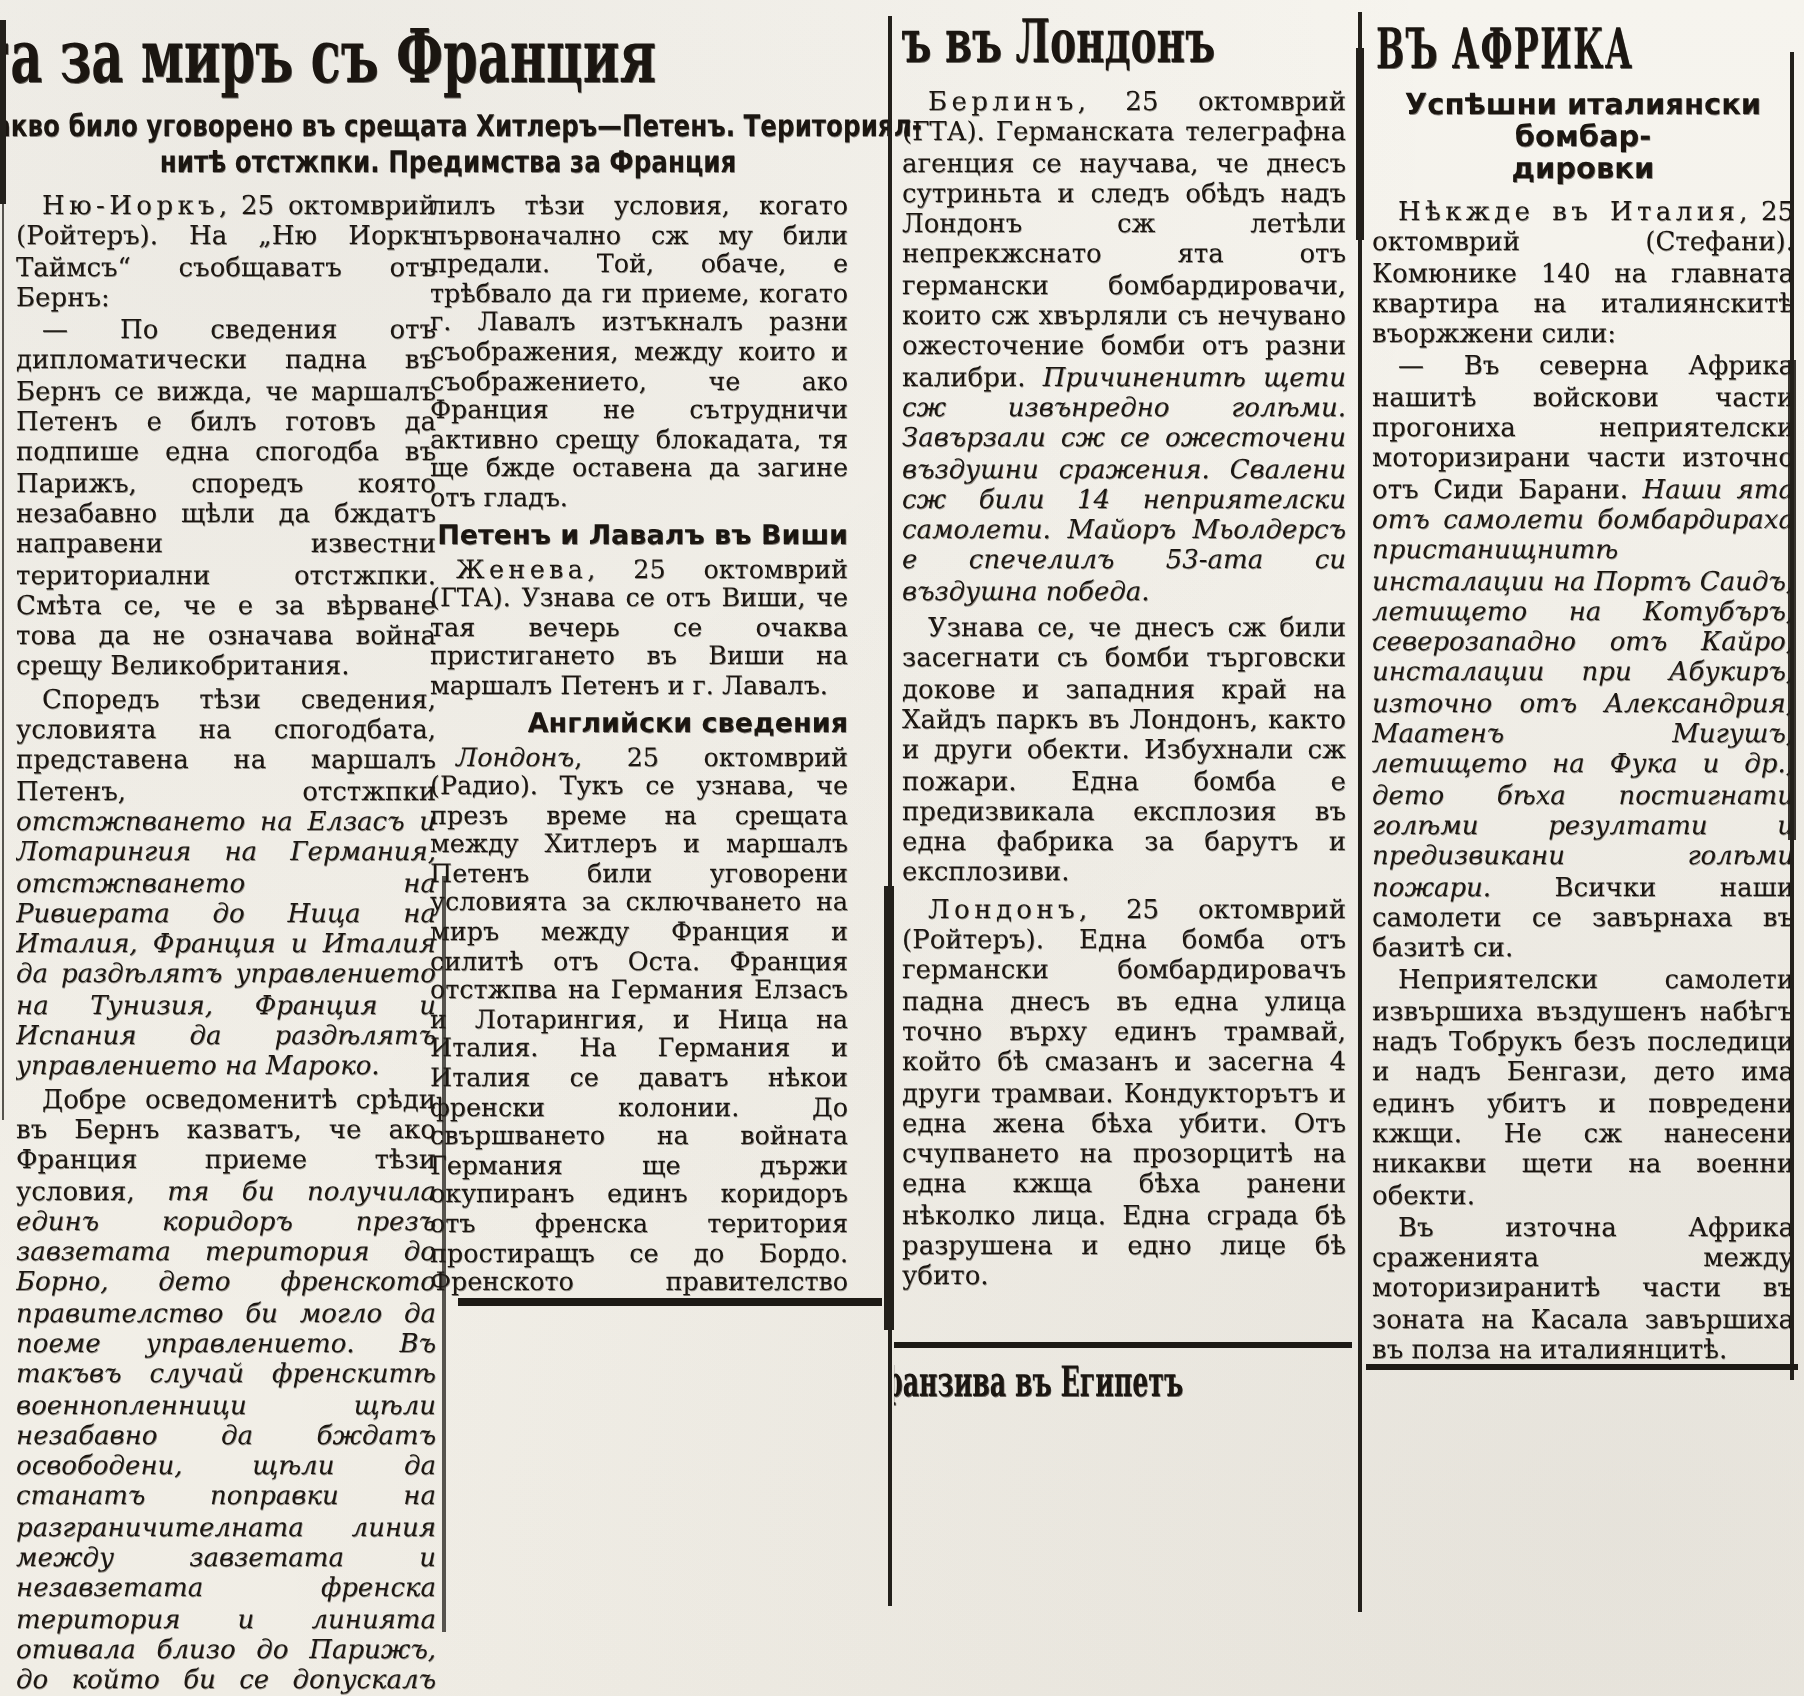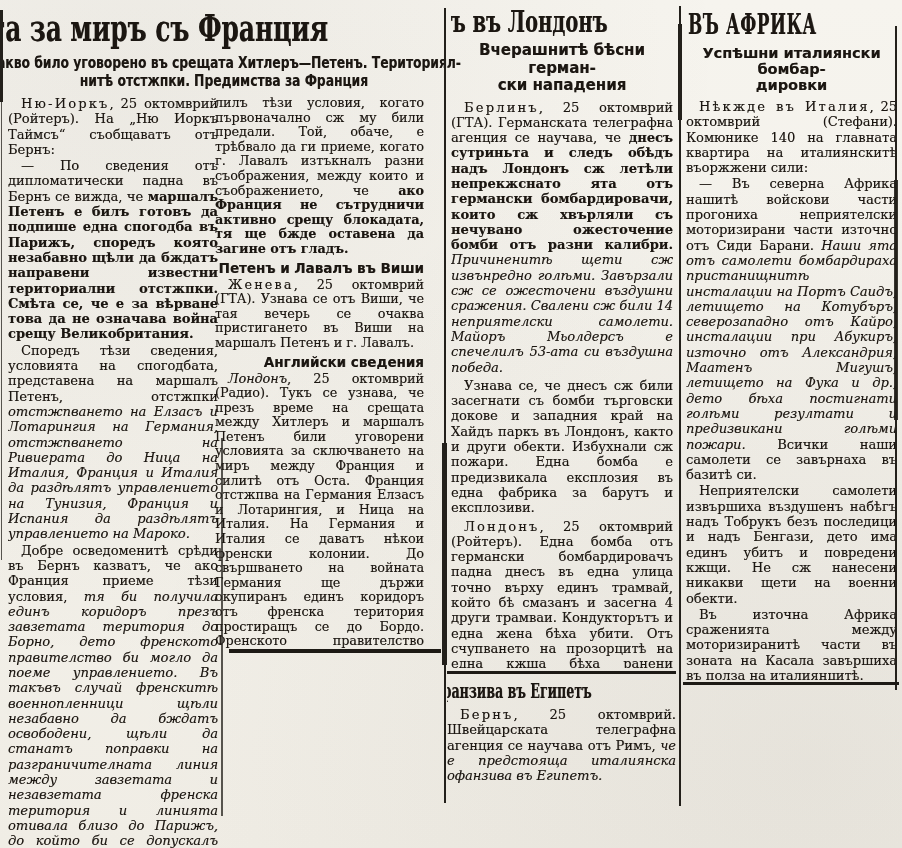--- a/index.html
+++ b/index.html
@@ -15,21 +15,21 @@
   
   .body-col p{
     margin:0 0 1px 0; text-indent:13px;
     font-size:13px; line-height:15.3px;
     text-align:justify;
     text-shadow:0.3px 0.25px 0 rgba(30,24,18,0.45);
   }
   .tight p{font-size:12.7px; line-height:14.6px;}
   .noindent{text-indent:0 !important;}
   .sg-n{}
-  .sg-b{font-weight:bold;}
+  .sg-b{font-weight:normal;}
   .sg-i{font-style:italic;}
   .sg-sp{letter-spacing:2.2px;}
   
   .hl-wrap{display:flex; justify-content:flex-end; overflow:visible;}
   .hl{display:inline-block; white-space:nowrap; width:max-content;
       font-weight:bold; text-shadow:0.5px 0.4px 0 rgba(20,15,10,0.6);}
   .hl-peace  {font-size:37px; transform:scaleX(0.67);}
   .hl-london {font-size:30px; transform:scaleX(0.65);}
   .hl-africa {font-size:28px; transform:scaleX(0.60); letter-spacing:1px;}
   .hl-egypt  {font-size:21px; transform:scaleX(0.60);}
@@ -90,34 +90,31 @@
     <p><span class="sg-sp">Женева</span><span class="sg-n">, 25 октомврий (ГТА). Узнава се отъ Виши, че тая вечерь се очаква пристигането въ Виши на маршалъ Петенъ и г. Лавалъ.</span></p>
     <h3 class="shead">Английски сведения</h3>
     <p><span class="sg-i">Лондонъ</span><span class="sg-n">, 25 октомврий (Радио). Тукъ се узнава, че презъ време на срещата между Хитлеръ и маршалъ Петенъ били уговорени условията за сключването на миръ между Франция и силитѣ отъ Оста. Франция отстжпва на Германия Елзасъ и Лотарингия, и Ница на Италия. На Германия и Италия се даватъ нѣкои френски колонии. До свършването на войната Германия ще държи окупиранъ единъ коридоръ отъ френска територия простиращъ се до Бордо. Френското правителство добива правото да се установи въ Парижъ.</span></p>
 
   </div>
 
   <section class="abs body-col" id="art-mid">
     <div class="hl-wrap">
       <span class="hl hl-london">Ужасътъ въ Лондонъ</span>
     </div>
-    <div class="subhead" style="font-size:15px; line-height:17.5px; margin-top:3px;">Вчерашнитѣ бѣсни герман-
-ски нападения</div>
     <div style="height:5px;"></div>
     <p><span class="sg-sp">Берлинъ</span><span class="sg-n">, 25 октомврий (ГТА). Германската телеграфна агенция се научава, че </span><span class="sg-b">днесъ сутриньта и следъ обѣдъ надъ Лондонъ сж летѣли непрекжснато ята отъ германски бомбардировачи, които сж хвърляли съ нечувано ожесточение бомби отъ разни калибри. </span><span class="sg-i">Причиненитѣ щети сж извънредно голѣми. Завързали сж се ожесточени въздушни сражения. Свалени сж били 14 неприятелски самолети. Майоръ Мьолдерсъ е спечелилъ 53-ата си въздушна победа.</span></p>
     <p style="margin-top:3px;"><span class="sg-n">Узнава се, че днесъ сж били засегнати съ бомби търговски докове и западния край на Хайдъ паркъ въ Лондонъ, както и други обекти. Избухнали сж пожари. Една бомба е предизвикала експлозия въ една фабрика за барутъ и експлозиви.</span></p>
     <p style="margin-top:3px;"><span class="sg-sp">Лондонъ</span><span class="sg-n">, 25 октомврий (Ройтеръ). Една бомба отъ германски бомбардировачъ падна днесъ въ една улица точно върху единъ трамвай, който бѣ смазанъ и засегна 4 други трамваи. Кондукторътъ и една жена бѣха убити. Отъ счупването на прозорцитѣ на една кжща бѣха ранени нѣколко лица. Една сграда бѣ разрушена и едно лице бѣ убито.</span></p>
   </section>
 
   <section class="abs body-col" id="art-egypt">
     <div class="hl-wrap">
       <span class="hl hl-egypt">Италиянска офанзива въ Египетъ</span>
     </div>
     <div style="height:4px;"></div>
-    <p><span class="sg-sp">Бернъ</span><span class="sg-n">, 25 октомврий. Швейцарската телеграфна агенция се научава отъ Римъ, </span><span class="sg-i">че е предстояща италиянска офанзива въ Египетъ.</span></p>
   </section>
 
   <section class="abs body-col" id="art-right">
     <div class="hl-wrap">
       <span class="hl hl-africa">ВОЙНАТА ВЪ АФРИКА</span>
     </div>
     <div class="subhead" style="font-size:14.5px; line-height:16px; margin-top:4px;">Успѣшни италиянски бомбар-
 дировки</div>
     <div style="height:6px;"></div>
     <p><span class="sg-sp">Нѣкжде въ Италия</span><span class="sg-n">, 25 октомврий (Стефани). Комюнике 140 на главната квартира на италиянскитѣ въоржжени сили:</span></p>

